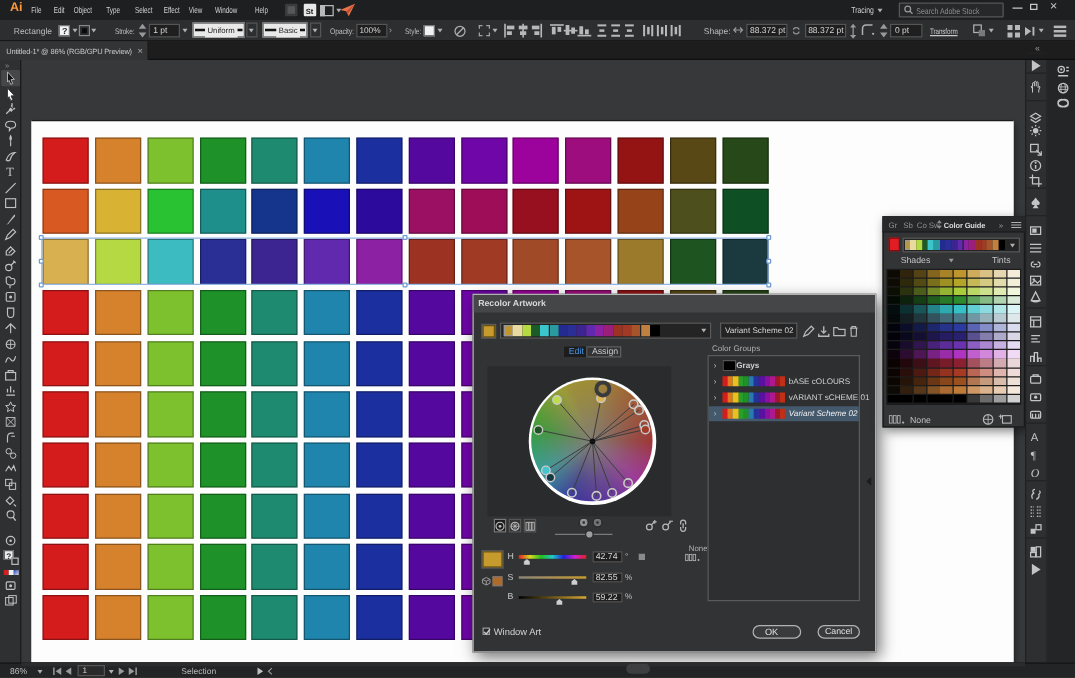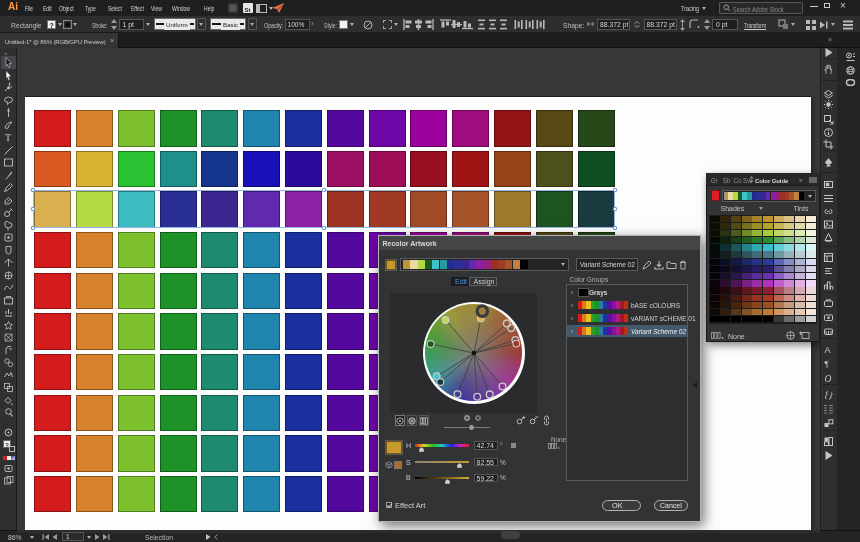--- a/index.html
+++ b/index.html
@@ -598,21 +598,21 @@
 <svg style="left:548px;top:443px" width="12" height="6" viewBox="0 0 12 6">
     <rect x="0.5" y="0.5" width="2" height="5" fill="none" stroke="#b0b0b0" stroke-width="0.7"></rect>
     <rect x="3.5" y="0.5" width="2" height="5" fill="none" stroke="#b0b0b0" stroke-width="0.7"></rect>
     <rect x="6.5" y="0.5" width="2" height="5" fill="none" stroke="#b0b0b0" stroke-width="0.7"></rect>
     <circle cx="10.8" cy="5" r="0.8" fill="#b0b0b0"></circle>
   </svg>
 <div class="a" style="left:385.5px;top:502px;width:6px;height:6px;background:#2a2a2a;border:1px solid #999"></div>
 <svg style="left:385.8px;top:501.8px" width="7" height="7" viewBox="0 0 7 7">
     <path d="M1.2 3.5 L3 5.2 L6 1.5" fill="none" stroke="#d0d0d0" stroke-width="1.1"></path>
   </svg>
-<div class="t" style="left:395px;top:500.8px;font-size:7.5px;color:#d2d2d2">Effect Art</div>
+<div class="t" style="left:395px;top:500.8px;font-size:7.5px;color:#d2d2d2">Window Art</div>
 <div class="a" style="left:602px;top:499.5px;width:39px;height:11.5px;border:1px solid #b2b2b2;border-radius:6px;background:#3a3b3d"></div>
 <div class="t" style="left:612px;top:501.2px;font-size:7.3px;color:#e2e2e2">OK</div>
 <div class="a" style="left:654px;top:499.5px;width:34px;height:11.5px;border:1px solid #b2b2b2;border-radius:6px;background:#3a3b3d"></div>
 <div class="t" style="left:660px;top:501.2px;font-size:7px;color:#e2e2e2">Cancel</div>
 <div class="t" style="left:569.5px;top:275px;font-size:6.5px;color:#b0b0b0">Color Groups</div>
 <div class="a" style="left:566px;top:284.4px;width:122px;height:197px;background:#2e2f31;border:1px solid #5a5a5a"></div>
 <div class="t" style="left:571px;top:288.0px;font-size:6.5px;color:#b8b8b8">›</div>
 <div class="a" style="left:578px;top:288.0px;width:11px;height:8.5px;background:#000;border:1px solid #555"></div>
 <div class="t" style="left:589px;top:288.4px;font-size:6.5px;color:#d0d0d0;font-weight:bold">Grays</div>
 <div class="t" style="left:571px;top:301.0px;font-size:6.5px;color:#b8b8b8">›</div>

